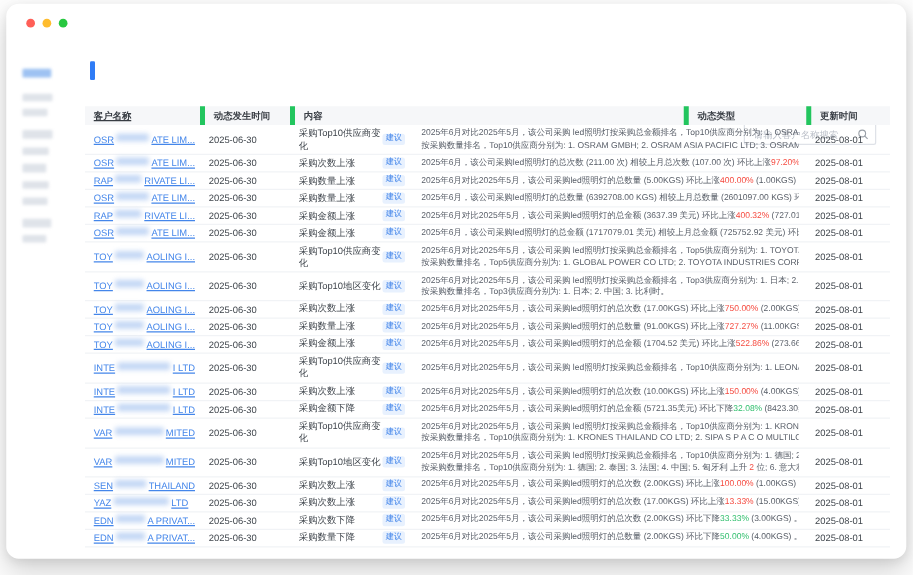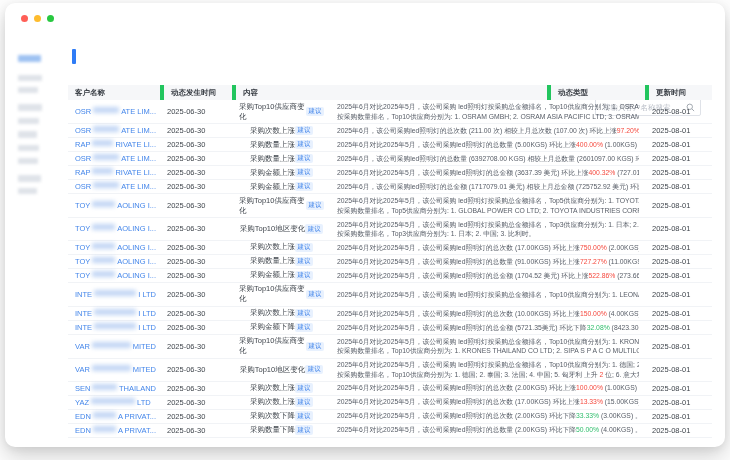--- a/index.html
+++ b/index.html
@@ -22,32 +22,32 @@
   .search input{border:0;outline:0;flex:1;min-width:0;font-size:7.5px;color:#666;padding:0 2px 0 7px;
     font-family:inherit;background:transparent;}
   .search input::placeholder{color:#b9bec7;}
   .search .sicon{width:9px;height:9px;margin-right:5px;flex:none;}
   
   .table{position:absolute;left:63px;top:82px;width:644px;}
   .thead{display:flex;height:15px;align-items:center;background:#f6f7f9;font-size:7.5px;font-weight:bold;color:#383d44;}
   .th{padding-left:7px;box-sizing:border-box;border-left:4px solid #22c55e;height:100%;display:flex;align-items:center;}
   .th:first-child{border-left:0;}
   .tr{display:flex;align-items:center;border-bottom:1px solid #f1f3f6;min-height:13.8px;padding:1.5px 0;box-sizing:border-box;}
-  .c-name{width:92px;flex:none;}
+  .c-name{width:92px;flex:none;text-decoration:underline;}
   .c-date{width:72px;flex:none;}
   .c-type{width:98px;flex:none;}
   .c-content{flex:1;min-width:0;}
   .c-upd{width:67px;flex:none;}
   .td{box-sizing:border-box;}
   .td-name{display:flex;color:var(--link);font-size:7.5px;padding:0 4px 0 7px;cursor:pointer;}
   .np,.ns{white-space:nowrap;}
   .nblur{flex:1;height:6px;margin:0 2px;min-width:6px;max-width:44px;background:#86aeea;opacity:.5;
     border-radius:1px;filter:blur(2px);}
   .td-date,.td-upd{font-size:7.5px;color:#3f454c;padding-left:7px;}
-  .td-type{display:flex;align-items:center;justify-content:center;font-size:7.5px;color:#3f454c;
+  .td-type{display:flex;align-items:center;justify-content:space-between;font-size:7.5px;color:#3f454c;
     padding:0 6px 0 7px;}
   .badge{flex:none;font-size:6.5px;line-height:1;color:var(--link);background:#e8f1fe;border-radius:2px;
     padding:1.5px 2.5px;cursor:pointer;}
   .td-content{font-size:6.8px;color:#565c66;padding:0 6px 0 7px;overflow:hidden;}
   .cline{white-space:nowrap;overflow:hidden;line-height:9.4px;}
   .up{color:var(--up);}
   .down{color:var(--down);}
 </style>
 </head>
 <body>

